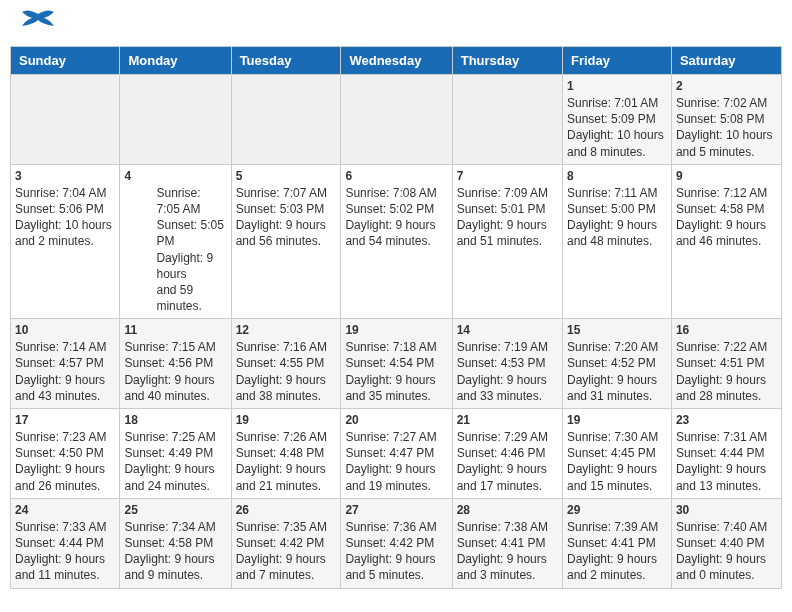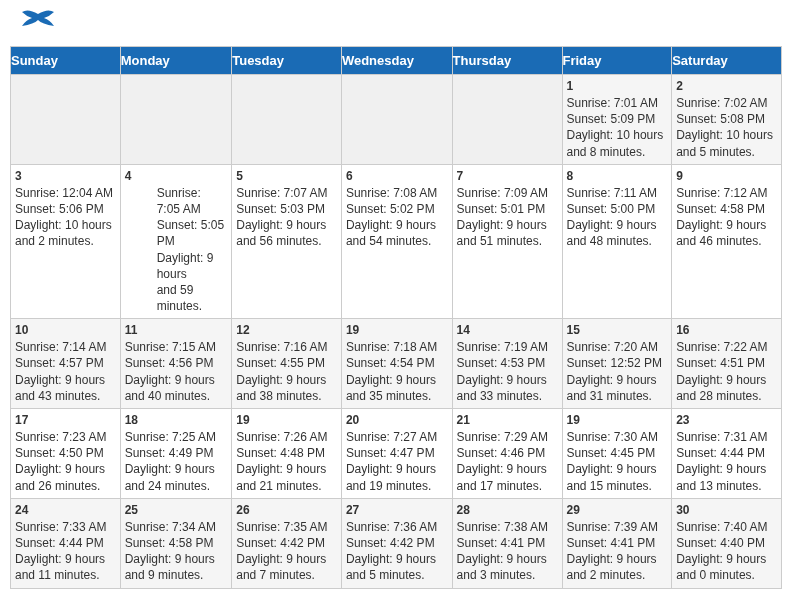--- a/index.html
+++ b/index.html
@@ -45,21 +45,21 @@
     }
     .calendar {
       width: 100%;
       border-collapse: collapse;
     }
     .calendar th {
       background: #1a6bb5;
       color: #fff;
       font-size: 13px;
       font-weight: bold;
-      padding: 6px 0;
+      padding: 6px 8px;
       border: 1px solid #ccc;
       text-align: left;
     }
     .calendar td {
       vertical-align: top;
       border: 1px solid #ccc;
       padding: 4px 4px;
       width: 113px;
       min-height: 80px;
       font-size: 10.5px;
@@ -139,21 +139,21 @@
           <div class="day-number">2</div>
           <div class="day-info" style="white-space: pre-line;">Sunrise: 7:02 AM
 Sunset: 5:08 PM
 Daylight: 10 hours
 and 5 minutes.</div>
         </td>
       </tr>
       <tr>
         <td>
           <div class="day-number">3</div>
-          <div class="day-info" style="white-space: pre-line;">Sunrise: 12:04 AM
+          <div class="day-info" style="white-space: pre-line;">Sunrise: 7:04 AM
 Sunset: 5:06 PM
 Daylight: 10 hours
 and 2 minutes.</div>
         </td>
         <td>
           <div class="day-number">4</div>
           <div class="day-info" style="white-space: pre-line; margin-left: 32px;">Sunrise: 7:05 AM
 Sunset: 5:05 PM
 Daylight: 9 hours
 and 59 minutes.</div>
@@ -226,21 +226,21 @@
         <td>
           <div class="day-number">14</div>
           <div class="day-info" style="white-space: pre-line;">Sunrise: 7:19 AM
 Sunset: 4:53 PM
 Daylight: 9 hours
 and 33 minutes.</div>
         </td>
         <td>
           <div class="day-number">15</div>
           <div class="day-info" style="white-space: pre-line;">Sunrise: 7:20 AM
-Sunset: 12:52 PM
+Sunset: 4:52 PM
 Daylight: 9 hours
 and 31 minutes.</div>
         </td>
         <td>
           <div class="day-number">16</div>
           <div class="day-info" style="white-space: pre-line;">Sunrise: 7:22 AM
 Sunset: 4:51 PM
 Daylight: 9 hours
 and 28 minutes.</div>
         </td>

